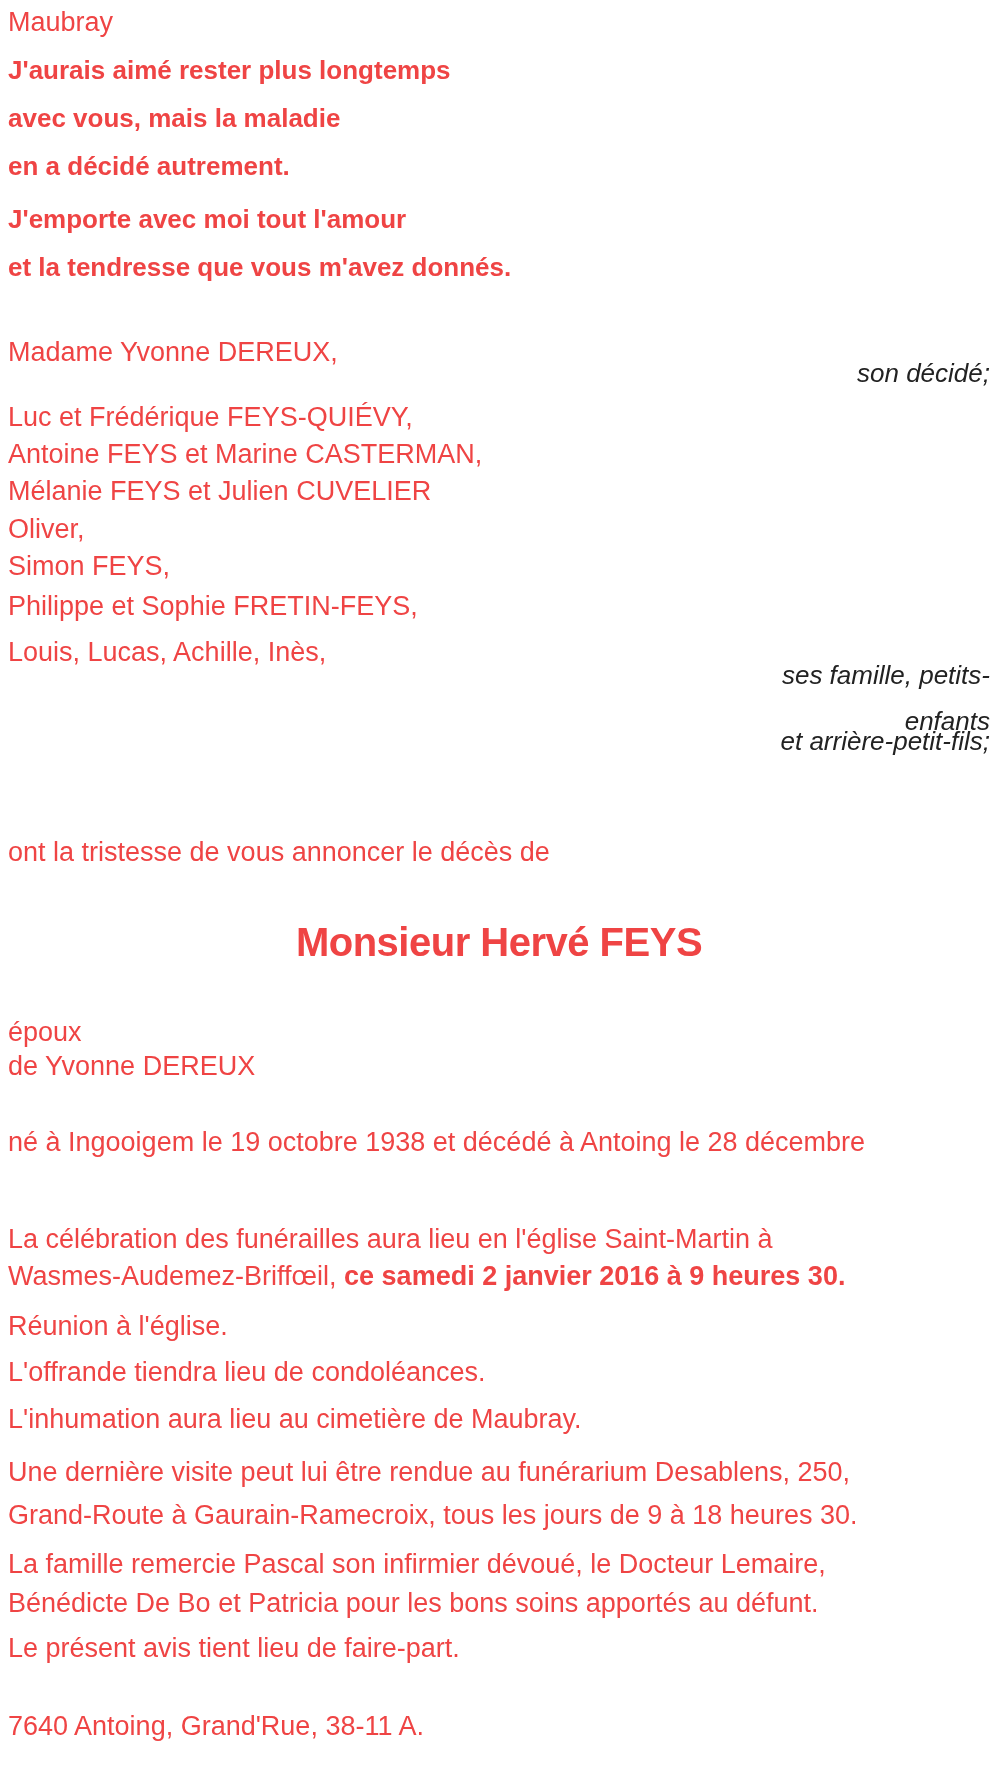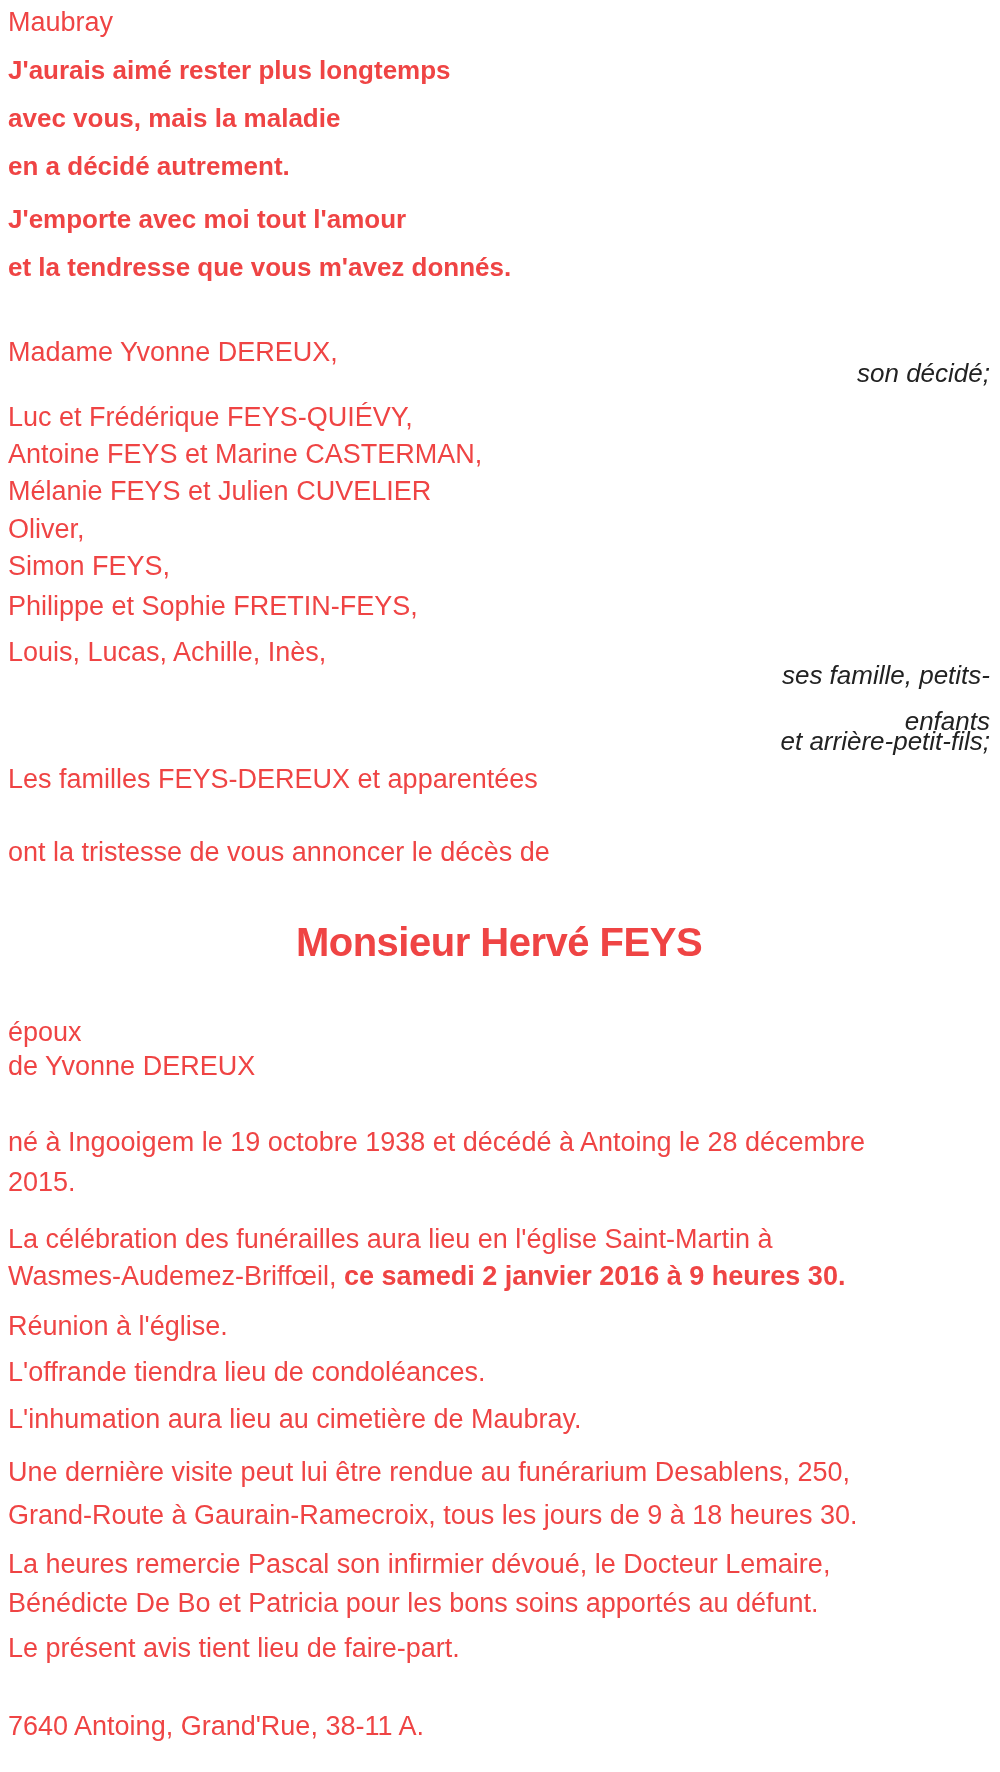--- a/index.html
+++ b/index.html
@@ -57,42 +57,40 @@
   <div class="line" style="top:476px">Mélanie FEYS et Julien CUVELIER</div>
   <div class="line" style="top:514px">Oliver,</div>
   <div class="line" style="top:551px">Simon FEYS,</div>
   <div class="line" style="top:591px">Philippe et Sophie FRETIN-FEYS,</div>
   <div class="line" style="top:637px">Louis, Lucas, Achille, Inès,</div>
 
   <div class="line italic-right" style="top:661px">ses famille, petits-</div>
   <div class="line italic-right" style="top:707px">enfants</div>
   <div class="line italic-right" style="top:727px">et arrière-petit-fils;</div>
 
-  <div class="line" style="top:764px">Les familles FEYS-DEREUX et apparentées</div>
 
   <div class="line" style="top:837px">ont la tristesse de vous annoncer le décès de</div>
 
   <div class="line heading" style="top:919px">Monsieur Hervé FEYS</div>
 
   <div class="line" style="top:1017px">époux</div>
   <div class="line" style="top:1051px">de Yvonne DEREUX</div>
 
   <div class="line" style="top:1127px">né à Ingooigem le 19 octobre 1938 et décédé à Antoing le 28 décembre</div>
-  <div class="line" style="top:1167px">2015.</div>
 
   <div class="line" style="top:1224px">La célébration des funérailles aura lieu en l'église Saint-Martin à</div>
   <div class="line" style="top:1261px"><span>Wasmes-Audemez-Briffœil, </span><span class="b">ce samedi 2 janvier 2016 à 9 heures 30.</span></div>
 
   <div class="line" style="top:1311px">Réunion à l'église.</div>
   <div class="line" style="top:1357px">L'offrande tiendra lieu de condoléances.</div>
   <div class="line" style="top:1404px">L'inhumation aura lieu au cimetière de Maubray.</div>
 
   <div class="line" style="top:1457px">Une dernière visite peut lui être rendue au funérarium Desablens, 250,</div>
   <div class="line" style="top:1500px">Grand-Route à Gaurain-Ramecroix, tous les jours de 9 à 18 heures 30.</div>
 
-  <div class="line" style="top:1549px">La heures remercie Pascal son infirmier dévoué, le Docteur Lemaire,</div>
+  <div class="line" style="top:1549px">La famille remercie Pascal son infirmier dévoué, le Docteur Lemaire,</div>
   <div class="line" style="top:1588px">Bénédicte De Bo et Patricia pour les bons soins apportés au défunt.</div>
 
   <div class="line" style="top:1633px">Le présent avis tient lieu de faire-part.</div>
 
   <div class="line" style="top:1711px">7640 Antoing, Grand'Rue, 38-11 A.</div>
 
 </div>
 
 </body></html>

